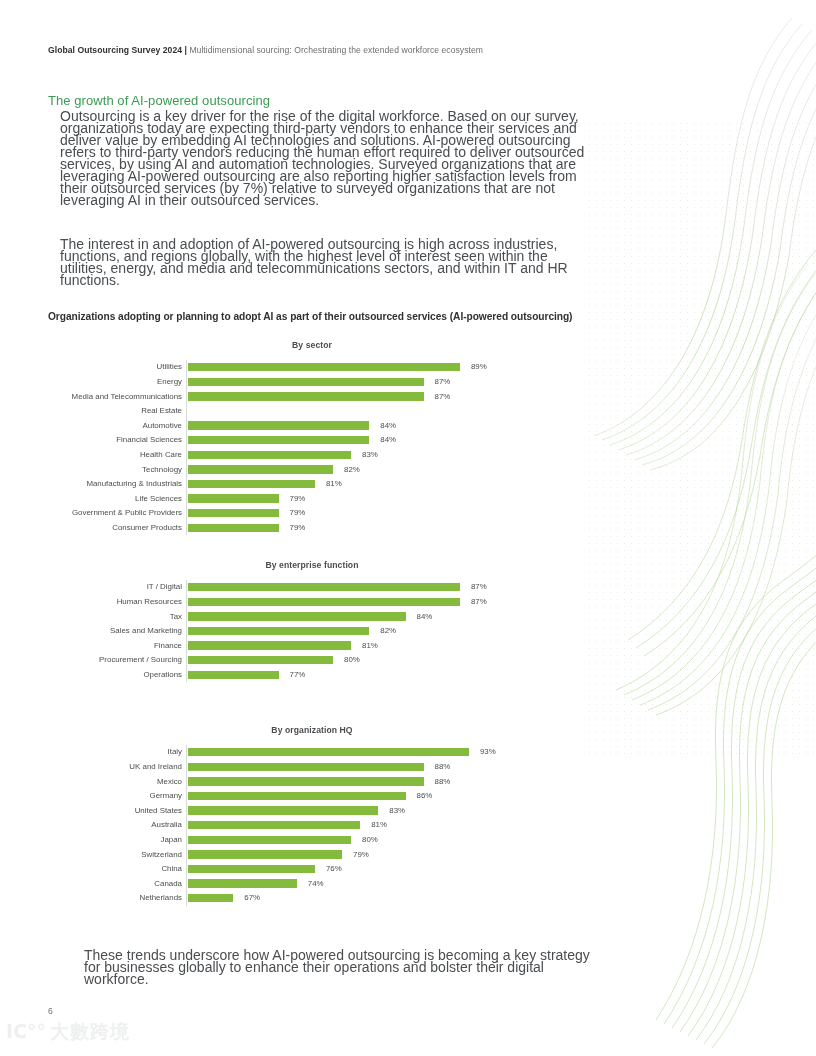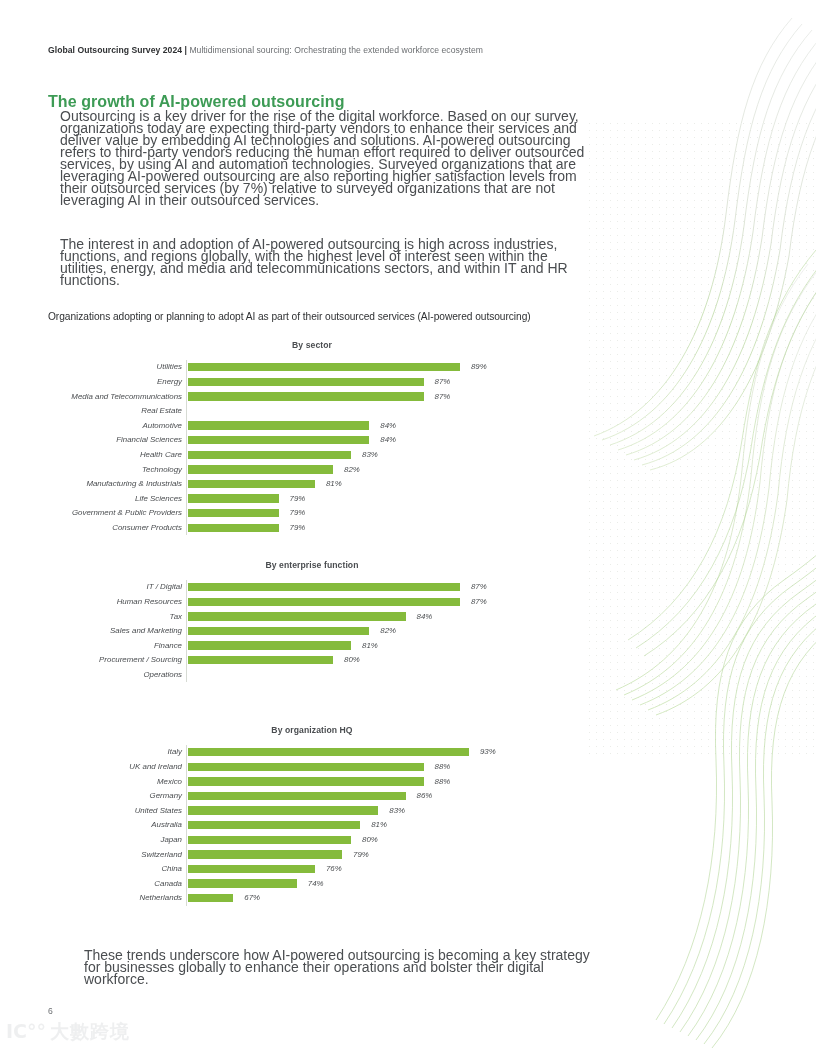--- a/index.html
+++ b/index.html
@@ -40,40 +40,40 @@
     position:absolute;left:48px;top:45px;
     font-size:8.6px;letter-spacing:.005em;white-space:nowrap;
   }
   .runhead .rh-bold{font-weight:bold;color:#2f3133;}
   .runhead .rh-sep{font-weight:bold;color:#2f3133;}
   .runhead .rh-rest{color:#6c6f72;}
 
   
   .sec-head{
     position:absolute;left:48px;top:93px;
-    font-size:16px;font-weight:bold;color:#3d9b55;
+    font-size:13px;font-weight:normal;color:#3d9b55;
     letter-spacing:.005em;
   }
 
   
   .para{
     position:absolute;left:60px;
     width:536px;
     font-size:14px;
     line-height:12px;
     color:#4a4d50;
   }
   #para1{top:110px;}
   #para2{top:238px;}
   #para3{top:949px;width:520px;margin-left:24px;}
 
   
   .fig-caption{
     position:absolute;left:48px;top:311px;
-    font-size:10.2px;font-weight:normal;color:#2f3133;
+    font-size:10.2px;font-weight:bold;color:#2f3133;
     letter-spacing:-.005em;white-space:nowrap;
   }
 
   
   .chart{position:absolute;left:48px;width:520px;}
   #chart1{top:340px;}
   #chart2{top:560px;}
   #chart3{top:725px;}
 
   .chart-title{
@@ -84,21 +84,20 @@
     letter-spacing:.01em;
   }
   .plot{position:relative;}
   .axis-line{
     position:absolute;left:138px;top:0;bottom:0;
     width:1px;background:#d7dbd4;
   }
   .row{
     display:flex;align-items:center;
     height:14.6px;
-    font-style:italic;
   }
   .row .lbl{
     width:134px;
     text-align:right;
     padding-right:5px;
     font-size:7.9px;
     color:#4a4d50;
     white-space:nowrap;
     overflow:visible;
     line-height:1;
@@ -345,20 +344,24 @@
           </div>
           <div class="row">
             <div class="lbl">Procurement / Sourcing</div>
             <div class="barwrap">
               <div class="bar" style="width: 145px; background: rgb(133, 187, 60);"></div>
               <div class="val">80%</div>
             </div>
           </div>
           <div class="row">
             <div class="lbl">Operations</div>
+            <div class="barwrap">
+              <div class="bar" style="width: 90.6px; background: rgb(133, 187, 60);"></div>
+              <div class="val">77%</div>
+            </div>
           </div>
         </div>
     </div>
   </div>
 
   <div class="chart" id="chart3">
     <div class="chart-title">By organization HQ</div>
     <div class="plot">
       <div class="axis-line"></div>
       <div class="rows">

